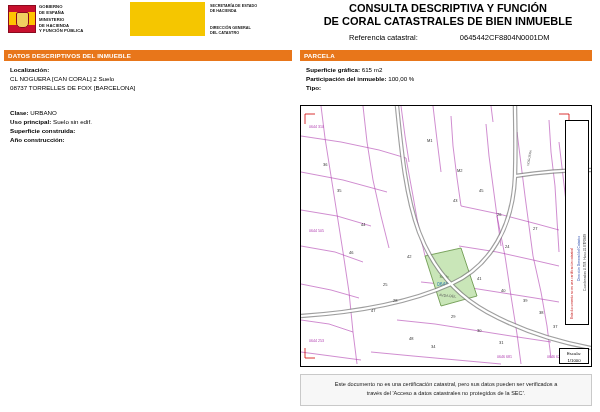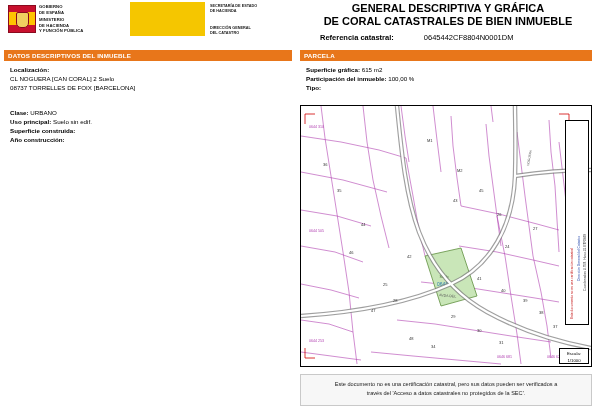--- a/index.html
+++ b/index.html
@@ -96,25 +96,25 @@
 
   .ref-row {
     position: absolute;
     left: 300px; top: 33px;
     width: 296px;
     display: flex;
     align-items: center;
     font-size: 7.5px;
   }
   .ref-label {
-    font-weight: bold;
-    margin-left: 20px;
+    font-weight: normal;
+    margin-left: 49px;
   }
   .ref-value {
-    margin-left: 2px;
+    margin-left: 14px;
     font-weight: normal;
     padding-left: 28px;
   }
 
   
   .bar {
     position: absolute;
     height: 11px;
     background: #e8761a;
     color: #ffffff;
@@ -239,21 +239,21 @@
   </div>
 
   <div class="yellow-bar"></div>
 
   <div class="sec-estado" style="white-space:pre-line;">SECRETARÍA DE ESTADO
 DE HACIENDA</div>
   <div class="dir-general" style="white-space:pre-line;">DIRECCIÓN GENERAL
 DEL CATASTRO</div>
 
   <div class="doc-title">
-    <div>GENERAL DESCRIPTIVA Y GRÁFICA</div>
+    <div>CONSULTA DESCRIPTIVA Y FUNCIÓN</div>
     <div>DE CORAL CATASTRALES DE BIEN INMUEBLE</div>
   </div>
 
   <div class="ref-row">
     <span class="ref-label">Referencia catastral:</span>
     <span class="ref-value">0645442CF8804N0001DM</span>
   </div>
 </div>
 
 <div class="bar bar-left">DATOS DESCRIPTIVOS DEL INMUEBLE</div>

